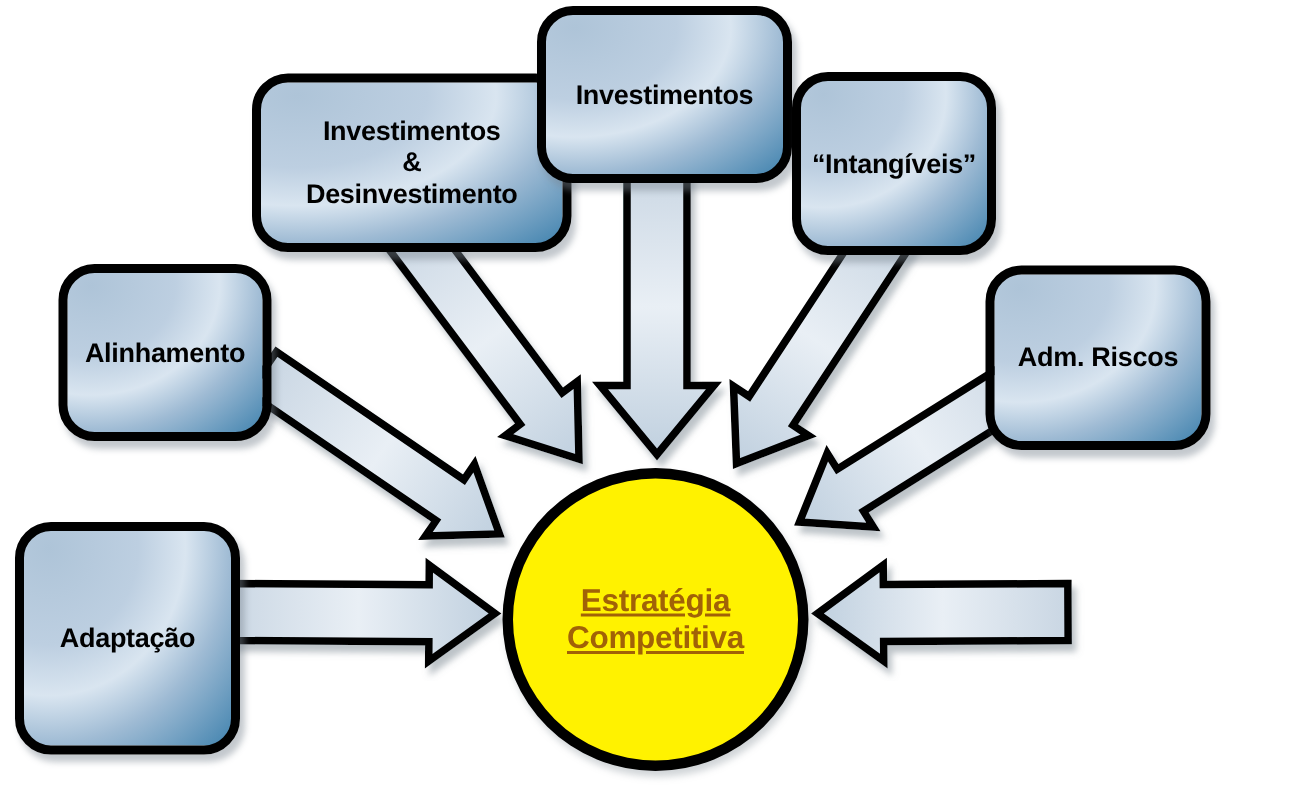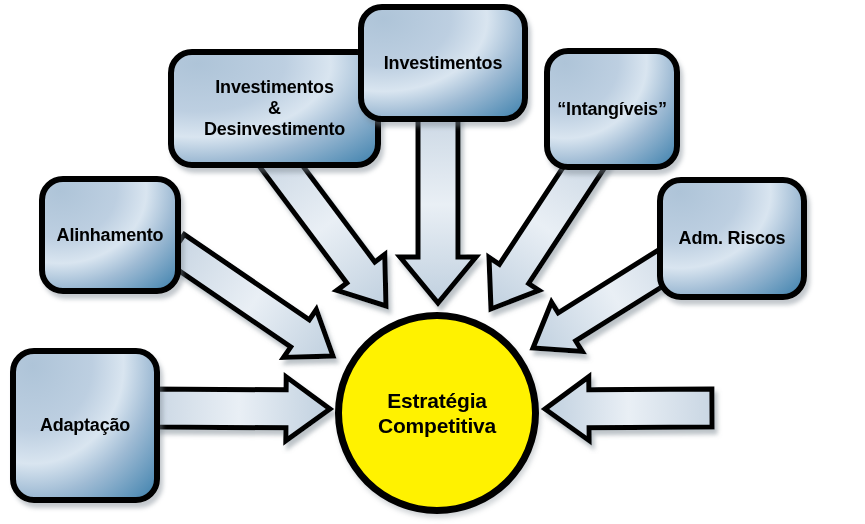--- a/index.html
+++ b/index.html
@@ -64,23 +64,24 @@
     align-items: center;
     justify-content: center;
     text-align: center;
     box-shadow: 2px 4px 5px rgba(122, 134, 144, 0.35);
   }
   .center-label {
     display: block;
     font-weight: bold;
     font-size: 21px;
     line-height: 1.2;
-    color: #000000;
+    color: #a16207;
     white-space: pre-line;
     letter-spacing: -0.2px;
+    text-decoration: underline;
   }
 </style>
 </head>
 <body>
 
 <div class="canvas">
 
   <svg class="arrows-layer" id="arrows-svg" width="865" height="524" viewBox="0 0 865 524" xmlns="http://www.w3.org/2000/svg">
     <defs>
       <filter id="arrow-shadow" x="-20%" y="-20%" width="140%" height="140%">
@@ -144,21 +145,21 @@
   <div class="node" style="left:168px; top:49px; width:213px; height:119px;align-items:center;">
     <span class="node-label">Investimentos
 &amp;
 Desinvestimento</span>
   </div>
 
   <div class="node" style="left:358px; top:4px; width:170px; height:118px;">
     <span class="node-label">Investimentos</span>
   </div>
 
-  <div class="node" style="left:544px; top:48px; width:136px; height:122px;">
+  <div class="node" style="left:528px; top:48px; width:136px; height:122px;">
     <span class="node-label">“Intangíveis”</span>
   </div>
 
   <div class="node" style="left:657px; top:177px; width:150px; height:123px;text-align:center;">
     <span class="node-label">Adm. Riscos</span>
   </div>
 
 
   <div class="center-circle">
     <span class="center-label">Estratégia

